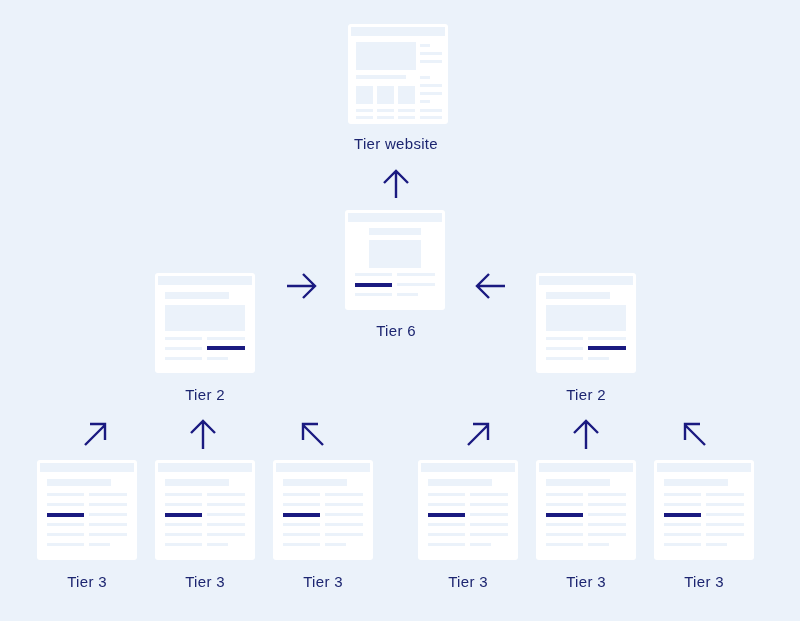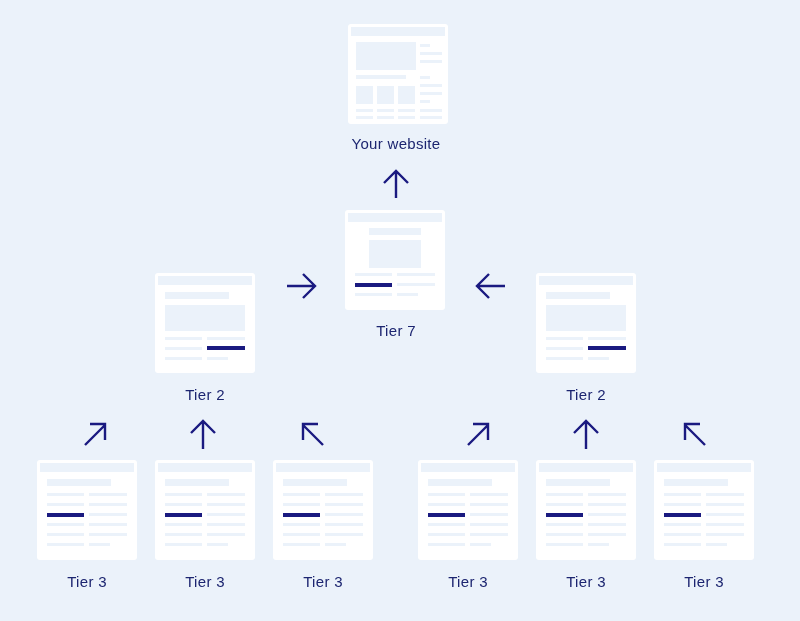--- a/index.html
+++ b/index.html
@@ -48,40 +48,40 @@
   <div class="bar" style="left:72px; top:76px; width:10px; height:3px;"></div>
   <div class="bar" style="left:8px; top:85px; width:17px; height:3px;"></div>
   <div class="bar" style="left:29px; top:85px; width:17px; height:3px;"></div>
   <div class="bar" style="left:50px; top:85px; width:17px; height:3px;"></div>
   <div class="bar" style="left:72px; top:85px; width:22px; height:3px;"></div>
   <div class="bar" style="left:8px; top:92px; width:17px; height:3px;"></div>
   <div class="bar" style="left:29px; top:92px; width:17px; height:3px;"></div>
   <div class="bar" style="left:50px; top:92px; width:17px; height:3px;"></div>
   <div class="bar" style="left:72px; top:92px; width:22px; height:3px;"></div>
 </div>
-<div class="label" style="left:316px; top:135px;">Your website</div>
+<div class="label" style="left:316px; top:135px;">Tier website</div>
 
 <div class="arrow" style="left:378px; top:166px;">
   <svg viewBox="0 0 36 36">
       <path d="M18 32 V5 M6 17 L18 5 L30 17" fill="none" stroke="#1a1a80" stroke-width="2.4"></path>
     </svg>
 </div>
 
 <div class="card" style="left:345px; top:210px;">
   <div class="bar" style="left:3px; top:3px; width:94px; height:9px;"></div>
   <div class="bar" style="left:24px; top:18px; width:52px; height:7px;"></div>
   <div class="bar" style="left:24px; top:30px; width:52px; height:28px;"></div>
   <div class="bar" style="left:10px; top:63px; width:37px; height:3px;"></div>
   <div class="bar" style="left:52px; top:63px; width:38px; height:3px;"></div>
   <div class="hl" style="left:10px; top:73px; width:37px; height:4px;"></div>
   <div class="bar" style="left:52px; top:73px; width:38px; height:3px;"></div>
   <div class="bar" style="left:10px; top:83px; width:37px; height:3px;"></div>
   <div class="bar" style="left:52px; top:83px; width:21px; height:3px;"></div>
 </div>
-<div class="label" style="left:316px; top:322px;">Tier 7</div>
+<div class="label" style="left:316px; top:322px;">Tier 6</div>
 
 <div class="arrow" style="left:284px; top:268px;">
   <svg viewBox="0 0 36 36">
       <path d="M3 18 H31 M19 6 L31 18 L19 30" fill="none" stroke="#1a1a80" stroke-width="2.4"></path>
     </svg>
 </div>
 <div class="arrow" style="left:472px; top:268px;">
   <svg viewBox="0 0 36 36">
       <path d="M33 18 H5 M17 6 L5 18 L17 30" fill="none" stroke="#1a1a80" stroke-width="2.4"></path>
     </svg>

